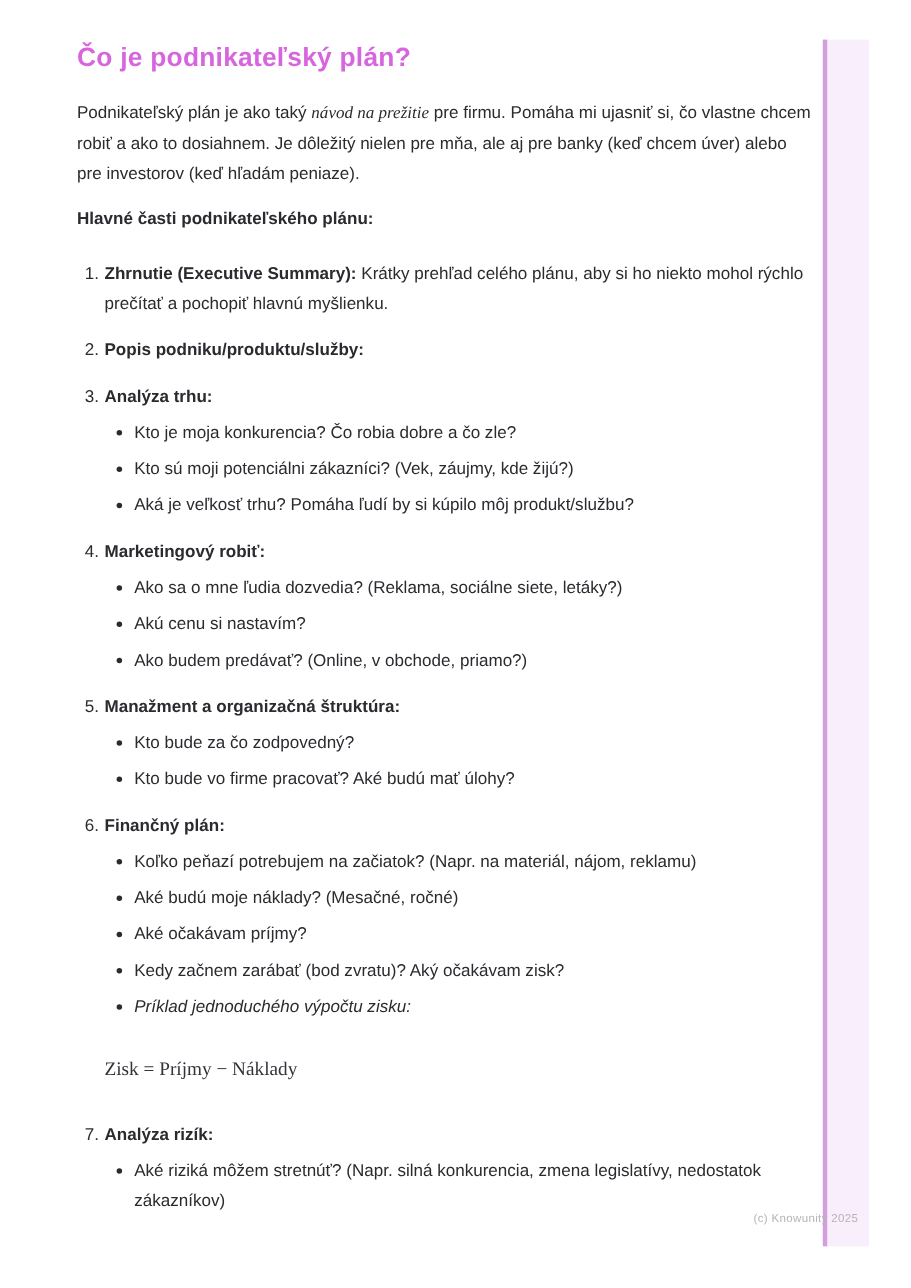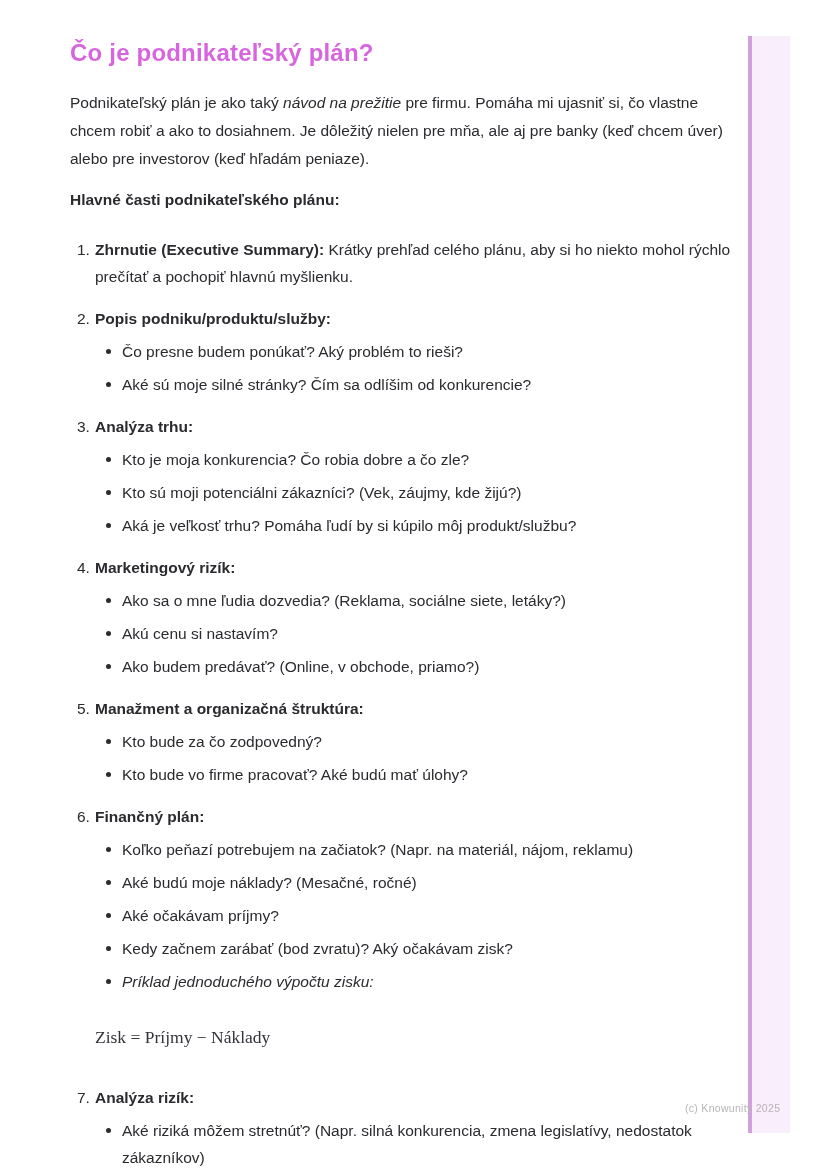--- a/index.html
+++ b/index.html
@@ -39,21 +39,21 @@
     line-height: 26px;
     font-weight: 700;
     color: #d766de;
     letter-spacing: 0.2px;
   }
   .intro {
     margin: 0 0 17px 0;
     font-size: 15.5px;
     line-height: 28px;
   }
-  .intro .it { font-style: italic; }
+  .intro .it { font-style: italic; font-family: Liberation Serif, serif; }
   .sections-heading {
     margin: 0 0 26px 0;
     font-size: 15.5px;
     line-height: 20px;
     font-weight: 700;
   }
   ol.sections {
     list-style: none;
     margin: 0;
     padding: 0 0 0 25px;
@@ -126,37 +126,33 @@
     <p class="intro"><span>Podnikateľský plán je ako taký </span><span class="it">návod na prežitie</span><span> pre firmu. Pomáha mi ujasniť si, čo vlastne chcem robiť a ako to dosiahnem. Je dôležitý nielen pre mňa, ale aj pre banky (keď chcem úver) alebo pre investorov (keď hľadám peniaze).</span></p>
 
     <p class="sections-heading">Hlavné časti podnikateľského plánu:</p>
 
     <ol class="sections">
 
       <li class="section"><span class="num">1.</span><span class="section-title">Zhrnutie (Executive Summary):</span><span class="section-text"> Krátky prehľad celého plánu, aby si ho niekto mohol rýchlo prečítať a pochopiť hlavnú myšlienku.</span></li>
 
       <li class="section">
         <span class="num">2.</span><span class="section-title">Popis podniku/produktu/služby:</span>
-        <ul class="bullets">
-          <li>Čo presne budem ponúkať? Aký problém to rieši?</li>
-          <li>Aké sú moje silné stránky? Čím sa odlíšim od konkurencie?</li>
-        </ul>
       </li>
 
       <li class="section">
         <span class="num">3.</span><span class="section-title">Analýza trhu:</span>
         <ul class="bullets">
           <li>Kto je moja konkurencia? Čo robia dobre a čo zle?</li>
           <li>Kto sú moji potenciálni zákazníci? (Vek, záujmy, kde žijú?)</li>
           <li>Aká je veľkosť trhu? Pomáha ľudí by si kúpilo môj produkt/službu?</li>
         </ul>
       </li>
 
       <li class="section">
-        <span class="num">4.</span><span class="section-title">Marketingový rizík:</span>
+        <span class="num">4.</span><span class="section-title">Marketingový robiť:</span>
         <ul class="bullets">
           <li>Ako sa o mne ľudia dozvedia? (Reklama, sociálne siete, letáky?)</li>
           <li>Akú cenu si nastavím?</li>
           <li>Ako budem predávať? (Online, v obchode, priamo?)</li>
         </ul>
       </li>
 
       <li class="section">
         <span class="num">5.</span><span class="section-title">Manažment a organizačná štruktúra:</span>
         <ul class="bullets">

